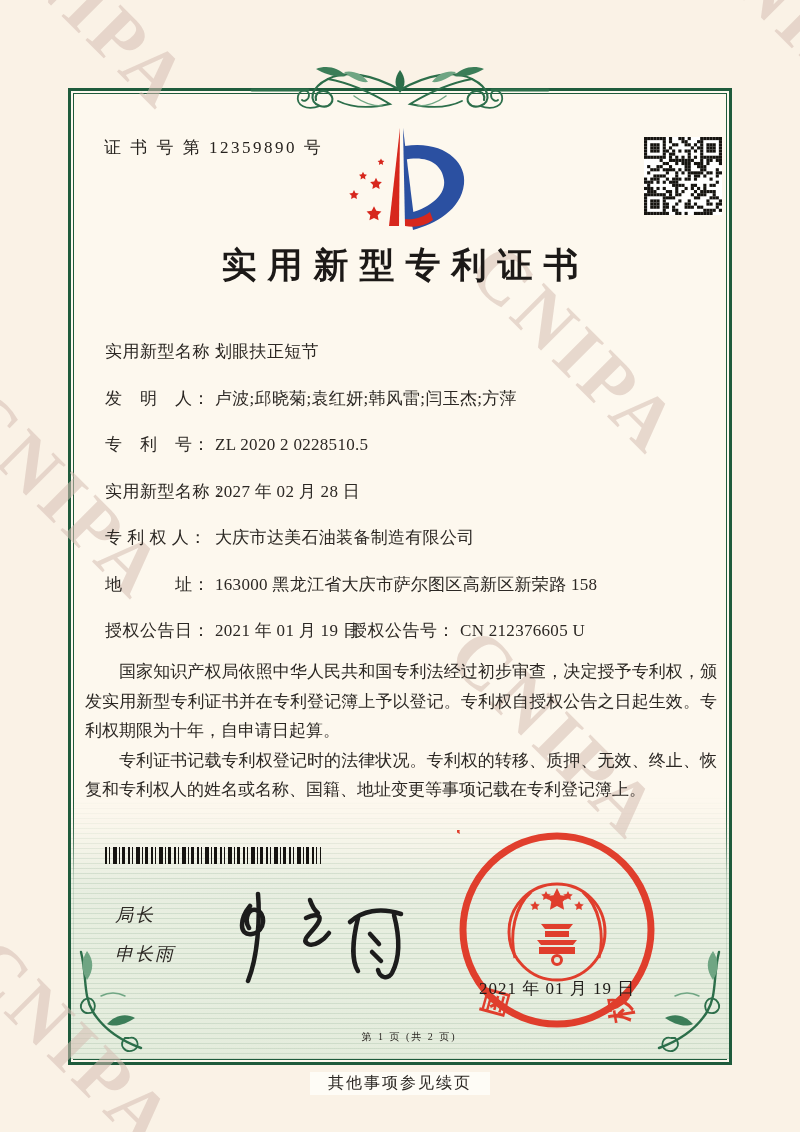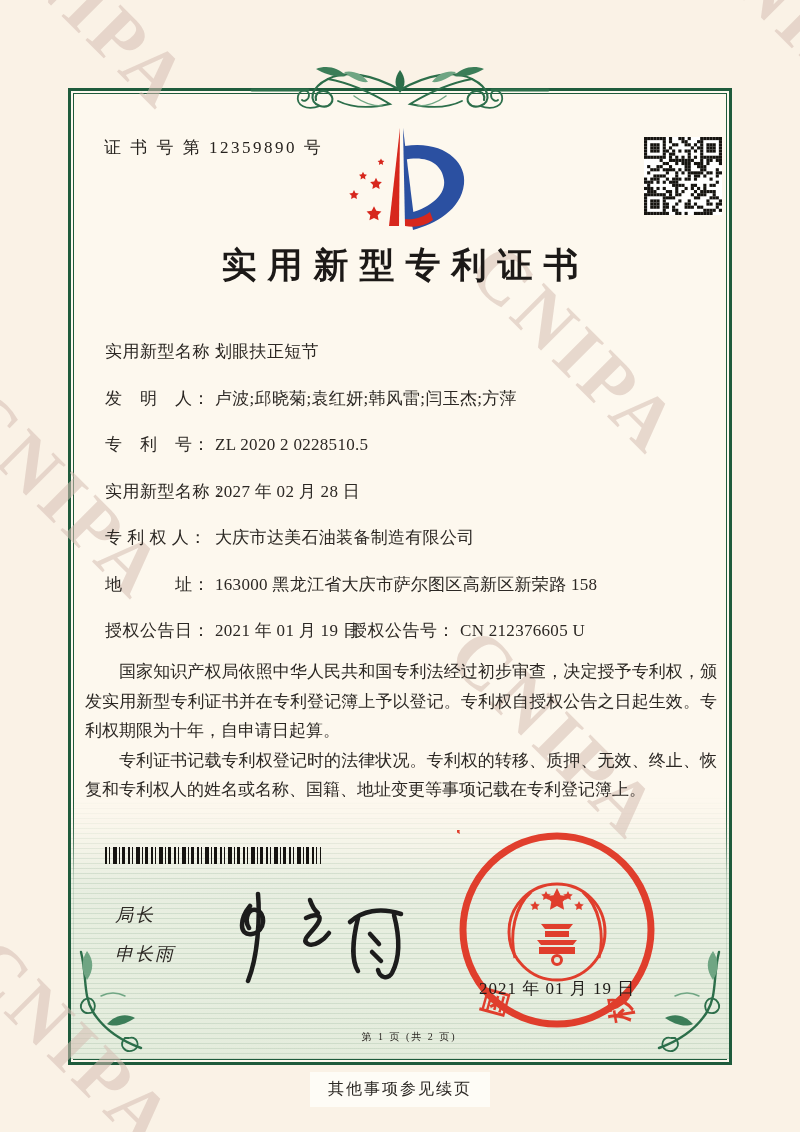--- a/index.html
+++ b/index.html
@@ -65,21 +65,21 @@
   .sig-name{left:115px;top:942px;font-size:18px;letter-spacing:2px;z-index:4;font-style:italic;}
   .sig-svg{left:222px;top:878px;z-index:4;}
   .seal{left:457px;top:830px;z-index:3;}
   .seal-date{
     left:452px;top:977px;width:210px;text-align:center;z-index:5;
     font-size:17px;letter-spacing:1px;color:#201d1a;
   }
   .page-info{left:68px;top:1030px;width:658px;text-align:center;font-size:10px;letter-spacing:2px;z-index:4;margin-left:12px;}
   .footer-note-wrap{left:0;right:0;top:1072px;text-align:center;z-index:4;}
   .footer-note{
-    display:inline-block;background:#fefcf6;padding:7px 18px;
+    display:inline-block;background:#fefcf6;padding:1px 18px;
     font-size:16px;letter-spacing:2px;color:#2c2824;
   }
 </style>
 </head>
 <body>
 
 <div class="page">
 
   <div class="wm" style="left:-45px;top:-40px;">CNIPA</div>
   <div class="wm" style="left:668px;top:-25px;">CNIPA</div>

